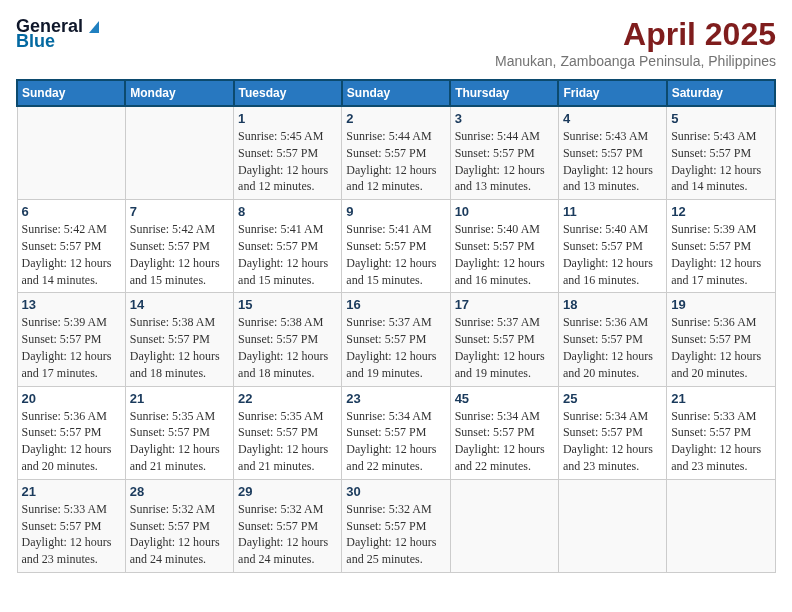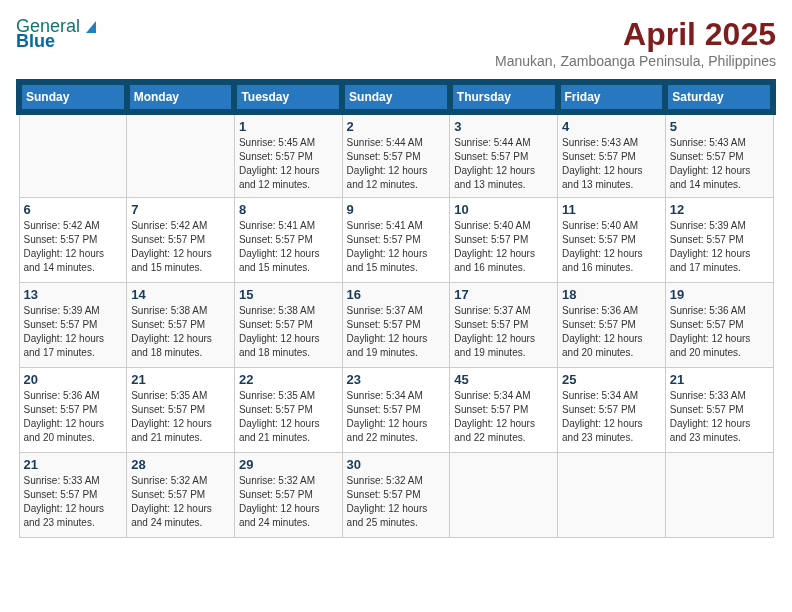--- a/index.html
+++ b/index.html
@@ -38,57 +38,58 @@
       border-collapse: collapse;
       table-layout: fixed;
     }
     th {
       background-color: #2878c0;
       color: #fff;
       font-size: 12px;
       font-weight: bold;
       padding: 5px 4px;
       text-align: left;
-      border: 6px solid #0c4a6e;
+      border: 2px solid #0c4a6e;
       margin-left: 47px;
     }
     td {
       border: 1px solid #ccc;
       vertical-align: top;
       padding: 4px 4px;
       font-size: 10px;
       color: #333;
       height: 85px;
     }
     .day-number {
       font-size: 13px;
       font-weight: bold;
       color: #1a3a5c;
       margin-bottom: 2px;
     }
     .day-info {
-      font-size: 10px;
+      font-size: 12px;
       color: #333;
       line-height: 1.4;
+      font-family: Liberation Serif, serif;
     }
     tr:nth-child(odd) td {
       background-color: #f9f9f9;
     }
     tr:nth-child(even) td {
       background-color: #ffffff;
     }
     th { background-color: #2878c0; }
   </style>
 </head>
 <body>
 
 <div class="header">
   <div class="logo">
     <div style="display:flex; align-items:center;">
-      <span style="font-size:18px; font-weight:normal; color:#0f766e; font-family:Arial;">General</span>
+      <span style="font-size:18px; font-weight:bold; color:#0f172a; font-family:Arial;">General</span>
       <svg width="18" height="18" viewBox="0 0 18 18" style="margin-left:2px; margin-top:-2px;">
         <polygon points="4,16 14,16 14,4" fill="#2080c0"></polygon>
       </svg>
     </div>
     <div style="font-size:18px; font-weight:bold; color:#0369a1; font-family:Arial; margin-top:-6px;">Blue</div>
   </div>
   <div class="title-block">
     <div class="calendar-title">April 2025</div>
     <div class="calendar-subtitle">Manukan, Zamboanga Peninsula, Philippines</div>
   </div>

